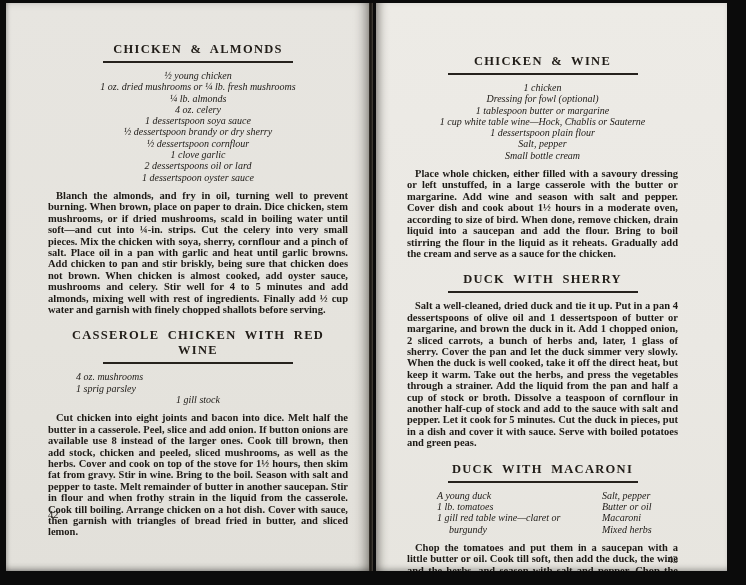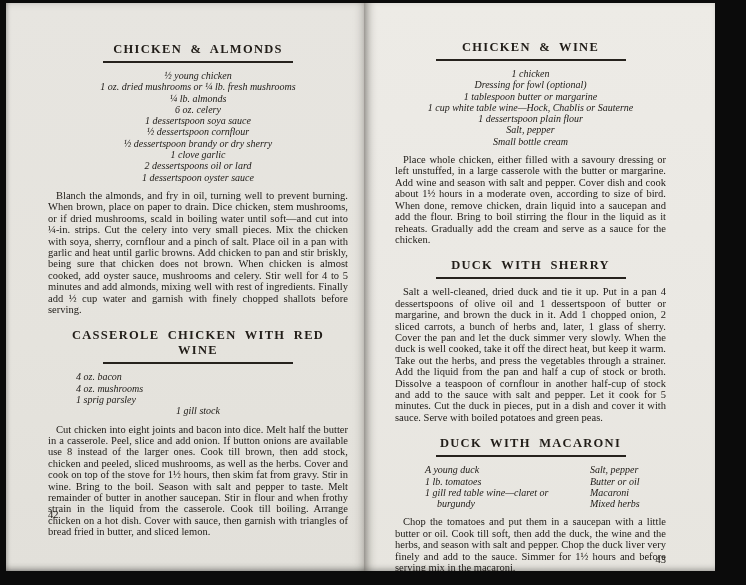--- a/index.html
+++ b/index.html
@@ -22,26 +22,26 @@
   .page-left {
     left: 6px;
     width: 364px;
     background: linear-gradient(180deg, #e7e5e0 0%, #e5e3dd 60%, #e2e0da 100%);
     box-shadow: inset -10px 0 12px -6px rgba(40,36,30,.55),
                 inset 0 -5px 7px -4px rgba(0,0,0,.4),
                 inset 3px 0 4px -2px rgba(0,0,0,.25);
     padding: 39px 22px 12px 42px;
   }
   .page-right {
-    left: 364px;
+    left: 376px;
     width: 351px;
     background: linear-gradient(180deg, #edebe6 0%, #eae8e3 60%, #e7e5df 100%);
     box-shadow: inset 9px 0 10px -6px rgba(40,36,30,.5),
                 inset 0 -5px 7px -4px rgba(0,0,0,.35);
-    padding: 37px 49px 0 31px;
+    padding: 51px 49px 0 31px;
   }
   .spine {
     position: absolute;
     left: 369px; top: 3px;
     width: 4px; height: 568px;
     background: linear-gradient(90deg, #3a352e 0%, #14110d 45%, #4a453d 100%);
   }
   .recipe-title {
     margin: 0;
     font-size: 12.5px;
@@ -82,20 +82,21 @@
     font-style: italic;
     font-size: 10px;
     line-height: 11.3px;
   }
   .recipe-body {
     margin: 7px 0 0 0;
     font-size: 10.5px;
     line-height: 11.4px;
     text-align: justify;
     text-indent: 8px;
+    font-weight: bold;
   }
   .recipe-block { margin-top: 13px; }
   .recipe-block:first-child { margin-top: 0; }
   .page-number {
     position: absolute;
     font-size: 10.5px;
   }
   .page-number.num-left { left: 42px; top: 506px; }
   .page-number.num-right { right: 49px; top: 503px; margin-top: 48px; }
 </style>
@@ -106,37 +107,36 @@
 
   <div class="page page-left">
 
     <div class="recipe-block">
       <h2 class="recipe-title">CHICKEN &amp; ALMONDS</h2>
       <div class="title-underline"></div>
       <div class="ing-centered">
         <div class="ing-line">½ young chicken</div>
         <div class="ing-line">1 oz. dried mushrooms or ¼ lb. fresh mushrooms</div>
         <div class="ing-line">¼ lb. almonds</div>
-        <div class="ing-line">6 oz. celery</div>
+        <div class="ing-line">4 oz. celery</div>
         <div class="ing-line">1 dessertspoon soya sauce</div>
+        <div class="ing-line">½ dessertspoon brandy or dry sherry</div>
         <div class="ing-line">½ dessertspoon cornflour</div>
-        <div class="ing-line">½ dessertspoon brandy or dry sherry</div>
         <div class="ing-line">1 clove garlic</div>
         <div class="ing-line">2 dessertspoons oil or lard</div>
         <div class="ing-line">1 dessertspoon oyster sauce</div>
       </div>
       <p class="recipe-body">Blanch the almonds, and fry in oil, turning well to prevent burning. When brown, place on paper to drain. Dice chicken, stem mushrooms, or if dried mushrooms, scald in boiling water until soft—and cut into ¼-in. strips. Cut the celery into very small pieces. Mix the chicken with soya, sherry, cornflour and a pinch of salt. Place oil in a pan with garlic and heat until garlic browns. Add chicken to pan and stir briskly, being sure that chicken does not brown. When chicken is almost cooked, add oyster sauce, mushrooms and celery. Stir well for 4 to 5 minutes and add almonds, mixing well with rest of ingredients. Finally add ½ cup water and garnish with finely chopped shallots before serving.</p>
     </div>
 
     <div class="recipe-block">
       <h2 class="recipe-title">CASSEROLE CHICKEN WITH RED WINE</h2>
       <div class="title-underline"></div>
       <div class="ing-cols cols-casserole">
         <div class="col-left">
-          <div class="ing-item">4 oz. bacon</div>
           <div class="ing-item">4 oz. mushrooms</div>
           <div class="ing-item">1 sprig parsley</div>
         </div>
       </div>
       <div class="ing-footer">1 gill stock</div>
       <p class="recipe-body">Cut chicken into eight joints and bacon into dice. Melt half the butter in a casserole. Peel, slice and add onion. If button onions are available use 8 instead of the larger ones. Cook till brown, then add stock, chicken and peeled, sliced mushrooms, as well as the herbs. Cover and cook on top of the stove for 1½ hours, then skim fat from gravy. Stir in wine. Bring to the boil. Season with salt and pepper to taste. Melt remainder of butter in another saucepan. Stir in flour and when frothy strain in the liquid from the casserole. Cook till boiling. Arrange chicken on a hot dish. Cover with sauce, then garnish with triangles of bread fried in butter, and sliced lemon.</p>
     </div>
 
     <div class="page-number num-left">42</div>
   </div>

